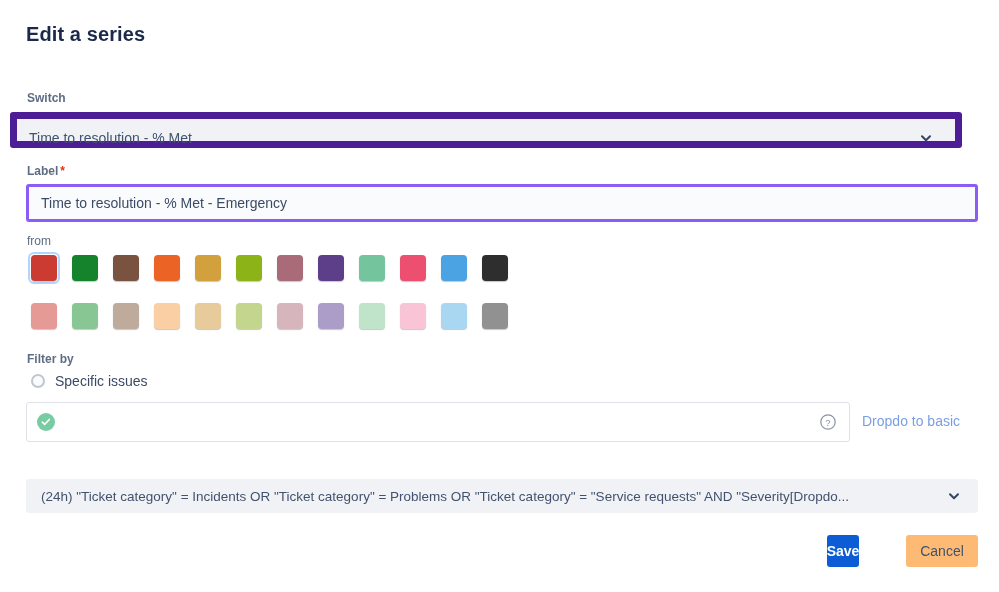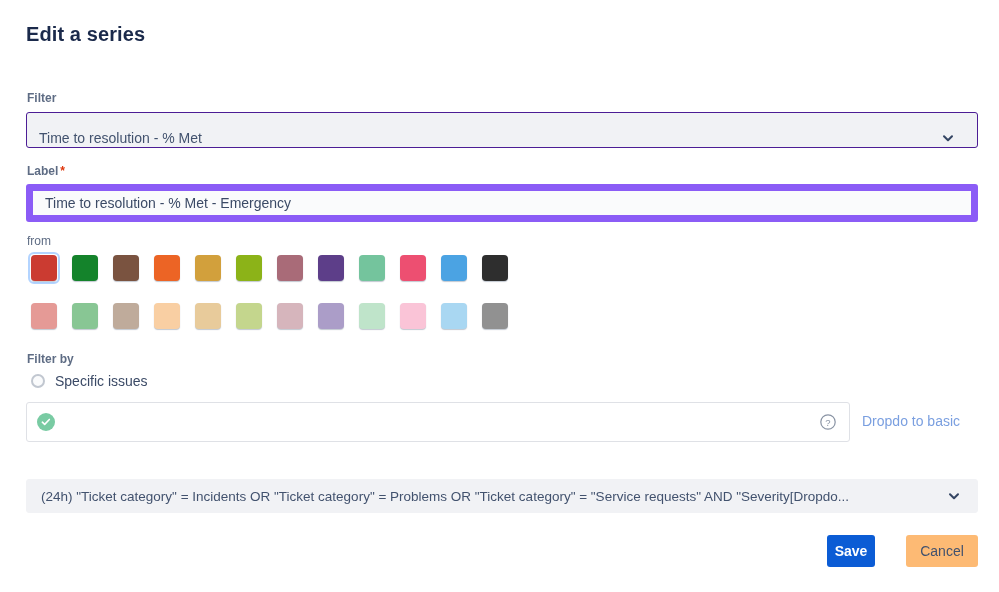--- a/index.html
+++ b/index.html
@@ -49,27 +49,27 @@
   }
 
   .series-label {
     position: absolute;
     left: 27px;
     top: 90px;
   }
 
   .select-box {
     position: absolute;
-    left: 26px;
+    left: 10px;
     top: 112px;
     width: 952px;
     height: 36px;
     box-sizing: border-box;
     background: #f1f2f5;
-    border: 1px solid #4c1d95;
+    border: 7px solid #4c1d95;
     border-radius: 3px;
     display: flex;
     align-items: center;
     padding: 16px 10px 0 12px;
   }
   .select-value {
     flex: 1;
     font-size: 14px;
     color: #42526e;
     white-space: nowrap;
@@ -92,21 +92,21 @@
     top: 163px;
   }
   .text-input {
     position: absolute;
     left: 26px;
     top: 184px;
     width: 952px;
     height: 38px;
     box-sizing: border-box;
     background: #fafbfc;
-    border: 7px solid #8b5cf6;
+    border: 3px solid #8b5cf6;
     border-radius: 3px;
     display: flex;
     align-items: center;
     padding: 0 12px;
   }
   .text-input .val {
     font-size: 14px;
     color: #3b4a66;
     white-space: nowrap;
     overflow: hidden;
@@ -288,41 +288,41 @@
     font-family: "Liberation Sans", sans-serif;
     cursor: pointer;
     display: flex;
     align-items: center;
     justify-content: center;
     padding: 0 14px;
   }
   .btn-save {
     left: 827px;
     top: 535px;
-    width: 48px;
+    width: 32px;
     background: #0b5cd5;
     color: #ffffff;
     font-weight: bold;
   }
   .btn-cancel {
     left: 906px;
     top: 535px;
     width: 72px;
     background: #fdba74;
     color: #42526e;
   }
 </style>
 </head>
 <body>
 
 <div class="dialog">
 
   <div class="dialog-title">Edit a series</div>
 
-  <div class="field-label series-label">Filter</div>
+  <div class="field-label series-label">Switch</div>
   <div class="select-box">
     <span class="select-value">Time to resolution - % Met</span>
     <span class="chev">
       <svg viewBox="0 0 14 14" width="14" height="14">
           <path d="M3 5.2 L7 9.2 L11 5.2" fill="none" stroke="#344563" stroke-width="2" stroke-linecap="round" stroke-linejoin="round"></path>
         </svg>
     </span>
   </div>
 
   <div class="field-label label-label">

